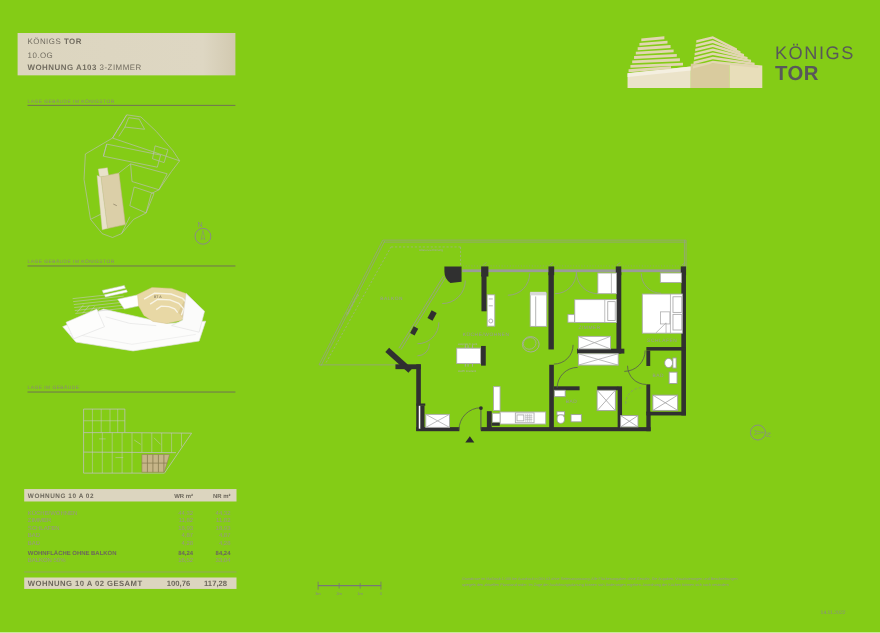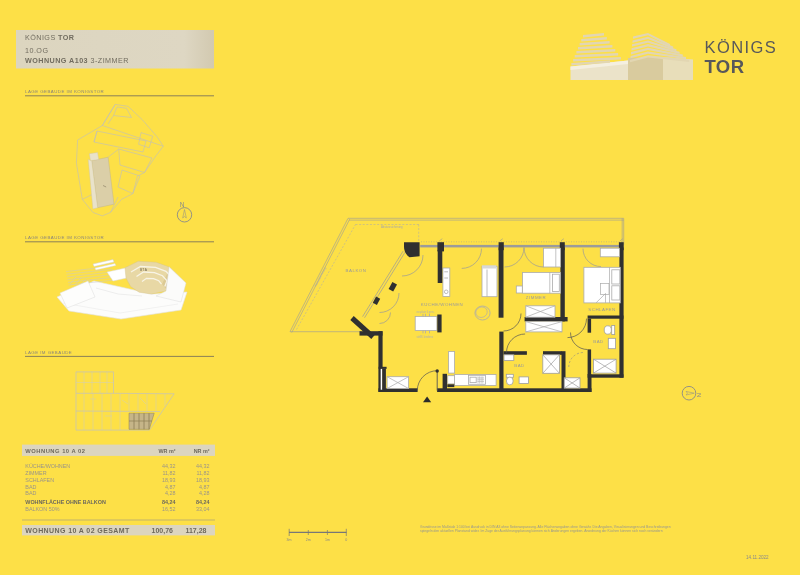--- a/index.html
+++ b/index.html
@@ -1,16 +1,16 @@
 <!DOCTYPE html>
 <html><head>
 <meta charset="utf-8">
 <style>
 html,body{margin:0;padding:0;background:#fff;}
-#page{position:relative;width:800px;height:575px;background:#fde047;overflow:hidden;
+#page{position:relative;width:800px;height:575px;background:#84cc16;overflow:hidden;
 font-family:"Liberation Sans", sans-serif;}
 svg{position:absolute;left:0;top:0;}
 </style>
 </head>
 <body>
 <div id="page">
 <svg width="800" height="575" viewBox="0 0 800 575">
 <defs>
 <linearGradient id="hdr" x1="0" y1="0" x2="1" y2="0">
 <stop offset="0" stop-color="#dcd5bf"></stop>

